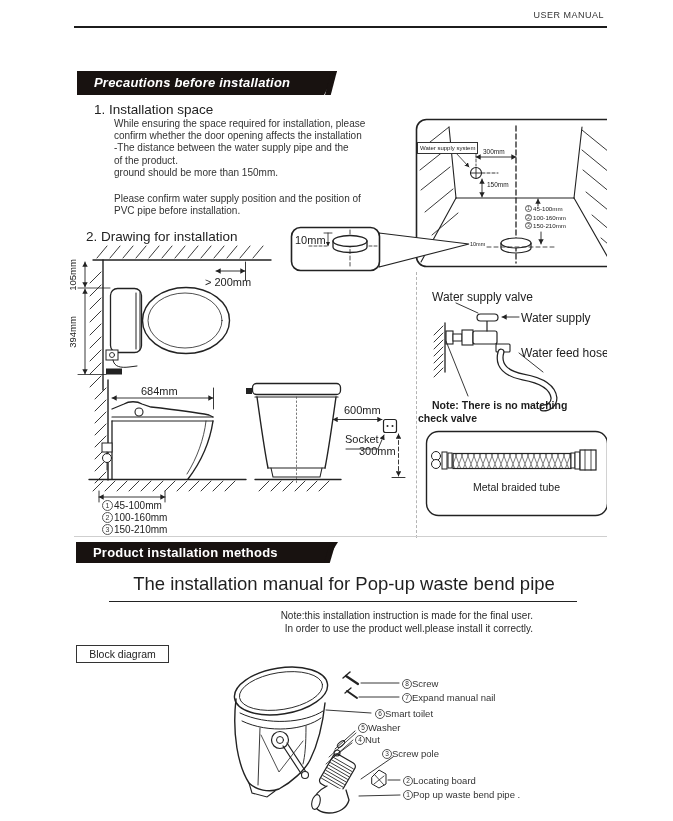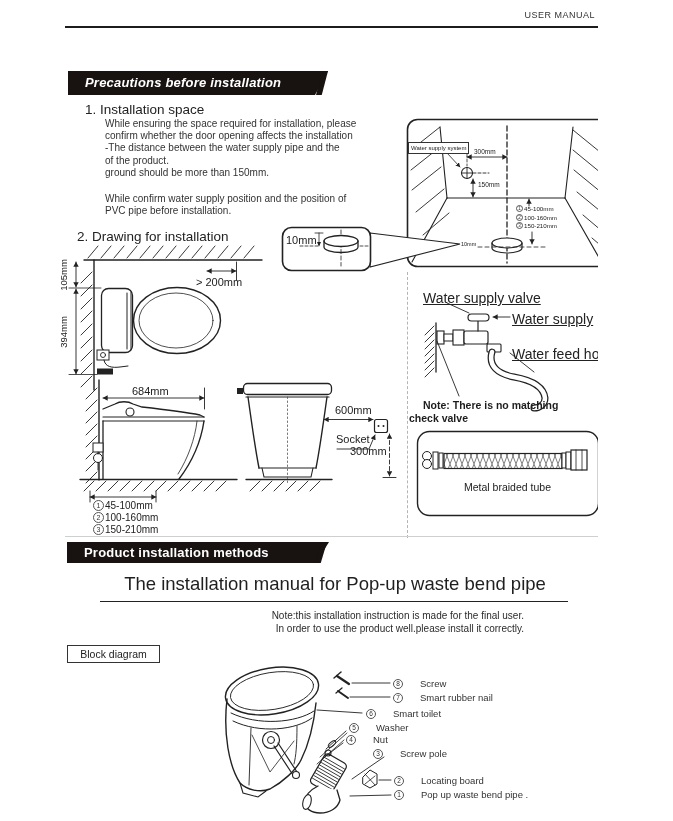--- a/index.html
+++ b/index.html
@@ -1,45 +1,45 @@
 <!DOCTYPE html>
 <html><head>
 <meta charset="utf-8">
 <style>
   html,body{margin:0;padding:0;background:#fff;}
   .page{position:relative;width:598px;height:821px;background:#ffffff;overflow:hidden;
-        font-family:"Liberation Sans", sans-serif;color:#2d2d2d;}
+        font-family:"Liberation Sans", sans-serif;color:#2d2d2d;margin-left:9px;}
   .art{position:absolute;left:0;top:0;pointer-events:none;}
   .abs{position:absolute;white-space:nowrap;}
   .user-manual{left:400px;top:10px;width:195px;text-align:right;font-size:9px;letter-spacing:.5px;color:#333;}
   .topline{left:65px;top:26px;width:575px;border-top:2px solid #1c1c1c;height:0;}
   .banner{background:#181210;color:#fff;font-weight:bold;font-size:13px;letter-spacing:.2px;
           padding-left:17px;clip-path:polygon(0 0,100% 0,calc(100% - 13px) 100%,0 100%);}
   .b1{left:68px;top:71px;width:243px;height:24px;line-height:24px;font-style:italic;}
   .b2{left:67px;top:542px;width:245px;height:21px;line-height:21px;}
   .sliver{background:#181210;clip-path:polygon(52% 0,100% 0,48% 100%,0 100%);}
   .s1{left:316px;top:71px;width:12px;height:24px;}
   .s2{left:315px;top:542px;width:12px;height:21px;}
   .h-num{font-size:13.5px;color:#222;}
   .para{font-size:10px;line-height:12.2px;color:#333;}
   .dim{font-size:11px;color:#222;}
   .tdim{font-size:6.5px;color:#222;}
   .rot{transform:rotate(-90deg);text-align:center;font-size:9.5px;color:#222;}
-  .vlabel{font-size:14px;color:#222;text-decoration:underline;}
+  .vlabel{font-size:12px;color:#222;}
   .vnote{font-size:10.5px;font-weight:bold;color:#1d1d1d;}
   .wsbox{font-size:6px;border:1px solid #333;background:#fff;padding:0 2px;line-height:10px;height:10px;color:#222;}
   .title{left:65px;top:573px;width:540px;text-align:center;font-size:18.5px;color:#1f1f1f;}
   .underl{left:100px;top:601px;width:468px;border-top:1.6px solid #222;height:0;}
   .noteline{left:49px;width:475px;text-align:right;font-size:10px;color:#2b2b2b;}
   .blockbox{left:67px;top:645px;width:91px;height:16px;line-height:16px;text-align:center;
             border:1.2px solid #333;font-size:10.5px;color:#222;}
   .row{position:absolute;display:flex;align-items:center;white-space:nowrap;}
   .cnum{display:inline-flex;align-items:center;justify-content:center;border:1px solid #555;
         border-radius:50%;color:#333;flex:none;box-sizing:border-box;}
-  .prow{gap:17px;font-size:9.5px;color:#333;}
+  .prow{gap:0;font-size:9.5px;color:#333;}
   .prow .cnum{width:10px;height:10px;font-size:6.5px;}
   .lrow{gap:1px;font-size:10px;color:#222;}
   .lrow .cnum{width:11px;height:11px;font-size:7px;}
   .rrow{gap:1px;font-size:6.2px;color:#222;}
   .rrow .cnum{width:7px;height:7px;font-size:4.5px;border-width:.7px;}
   .sep1{left:407px;top:272px;height:266px;border-left:1px dashed #b4b4b4;width:0;}
   .sep2{left:666px;top:233px;height:300px;border-left:1px dotted #bdbdbd;width:0;}
   .grayline{left:65px;top:536px;width:545px;border-top:1px solid #cfcfcf;height:0;}
   .mbt{left:417px;top:481px;width:181px;text-align:center;font-size:10.5px;color:#222;}
 </style>
@@ -327,21 +327,21 @@
 
   <div class="abs h-num" style="left:85px;top:102px;">1. Installation space</div>
   <div class="abs para" style="left:105px;top:118px;">
     <div>While ensuring the space required for installation, please</div>
     <div>confirm whether the door opening affects the installation</div>
     <div>-The distance between the water supply pipe and the</div>
     <div>of the product.</div>
     <div>ground should be more than 150mm.</div>
   </div>
   <div class="abs para" style="left:105px;top:193px;">
-    <div>While confirm water supply position and the position of</div>
+    <div>Please confirm water supply position and the position of</div>
     <div>PVC pipe before installation.</div>
   </div>
 
   <div class="abs h-num" style="left:77px;top:229px;">2. Drawing for installation</div>
 
   <div class="abs wsbox" style="left:408px;top:142px;">Water supply system</div>
   <div class="abs tdim" style="left:474px;top:148px;">300mm</div>
   <div class="abs tdim" style="left:478px;top:181px;">150mm</div>
   <div class="row rrow" style="left:516px;top:205px;">
     <span class="cnum">1</span>
@@ -397,21 +397,21 @@
   <div class="abs noteline" style="top:610px;">Note:this installation instruction is made for the final user.</div>
   <div class="abs noteline" style="top:622.5px;">In order to use the product well.please install it correctly.</div>
   <div class="abs blockbox">Block diagram</div>
 
   <div class="row prow" style="left:393px;top:678px;">
     <span class="cnum">8</span>
     <span>Screw</span>
   </div>
   <div class="row prow" style="left:393px;top:692px;">
     <span class="cnum">7</span>
-    <span>Smart rubber nail</span>
+    <span>Expand manual nail</span>
   </div>
   <div class="row prow" style="left:366px;top:708px;">
     <span class="cnum">6</span>
     <span>Smart toilet</span>
   </div>
   <div class="row prow" style="left:349px;top:722px;">
     <span class="cnum">5</span>
     <span>Washer</span>
   </div>
   <div class="row prow" style="left:346px;top:734px;">

